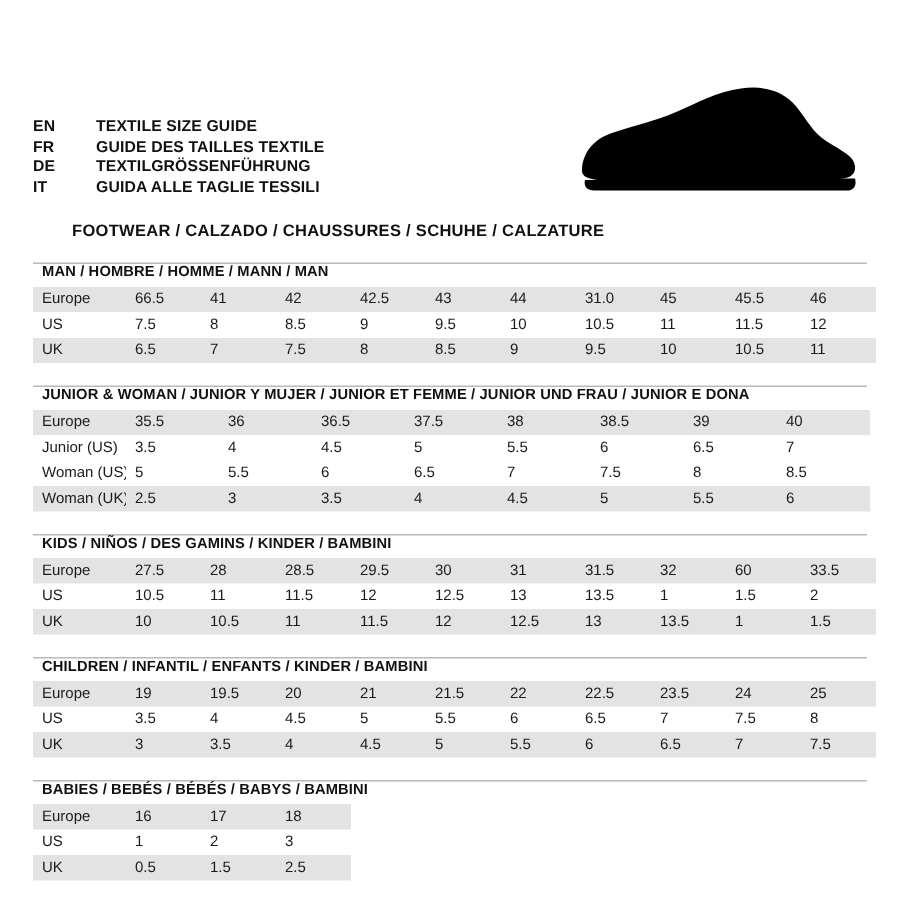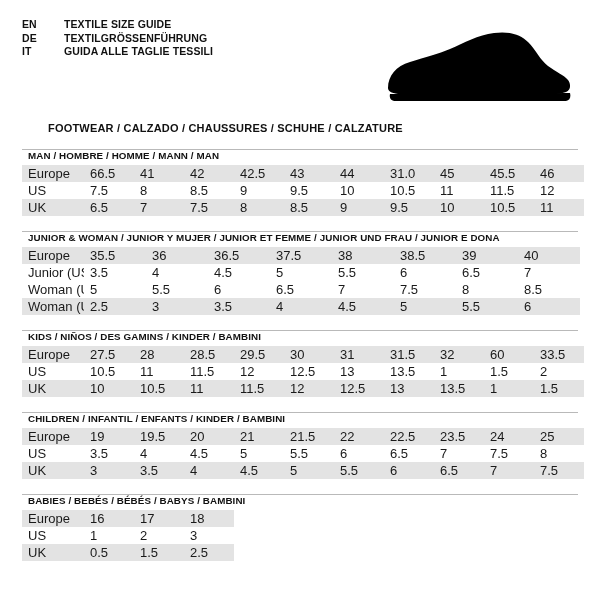--- a/index.html
+++ b/index.html
@@ -14,22 +14,23 @@
   }
   .page {
     position: relative;
     width: 600px;
     height: 600px;
     padding: 18px 22px 0 22px;
   }
   
   .header {
     display: flex;
-    align-items: flex-start;
+    align-items: flex-end;
     justify-content: space-between;
+    margin-top: 26px;
   }
   .lang-table {
     border-collapse: collapse;
     font-size: 10.5px;
     line-height: 1.0;
   }
   .lang-table td {
     padding: 1px 0 2px 0;
     vertical-align: top;
     font-weight: bold;
@@ -66,21 +67,21 @@
     letter-spacing: 0.1px;
   }
   .hr {
     height: 1px;
     background: #b9b9b9;
     width: 100%;
   }
   table.size {
     border-collapse: collapse;
     width: 100%;
-    font-size: 13px;
+    font-size: 10px;
     table-layout: fixed;
   }
   table.size td {
     height: 17px;
     padding: 0 0 0 6px;
     color: #1a1a1a;
     white-space: nowrap;
     overflow: hidden;
   }
   table.size tr.shaded td { background: #e3e3e3; }
@@ -93,20 +94,24 @@
 <body>
 
 <div class="page">
 
   <div class="header">
     <table class="lang-table">
       <tbody>
         <tr>
           <td class="lang-code">EN</td>
           <td class="lang-title">TEXTILE SIZE GUIDE</td>
+        </tr>
+        <tr>
+          <td class="lang-code">FR</td>
+          <td class="lang-title">GUIDE DES TAILLES TEXTILE</td>
         </tr>
         <tr>
           <td class="lang-code">DE</td>
           <td class="lang-title">TEXTILGRÖSSENFÜHRUNG</td>
         </tr>
         <tr>
           <td class="lang-code">IT</td>
           <td class="lang-title">GUIDA ALLE TAGLIE TESSILI</td>
         </tr>
       </tbody>

